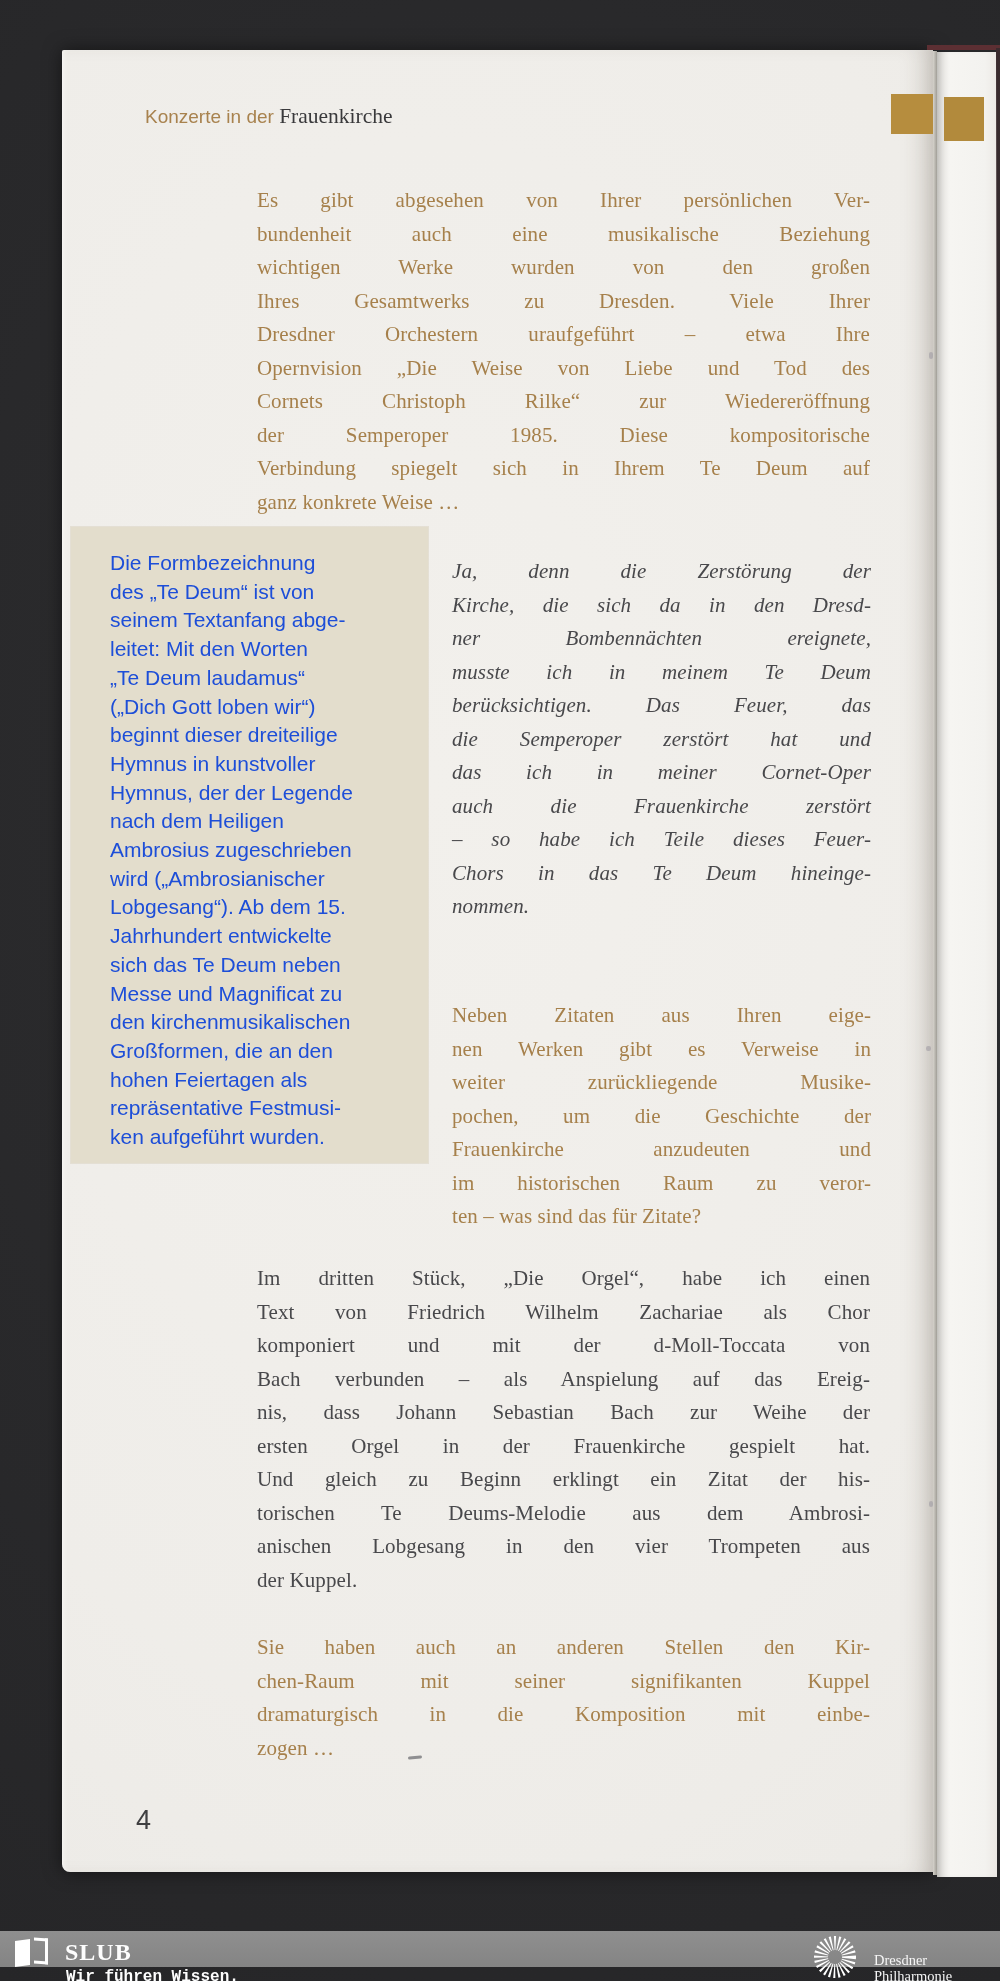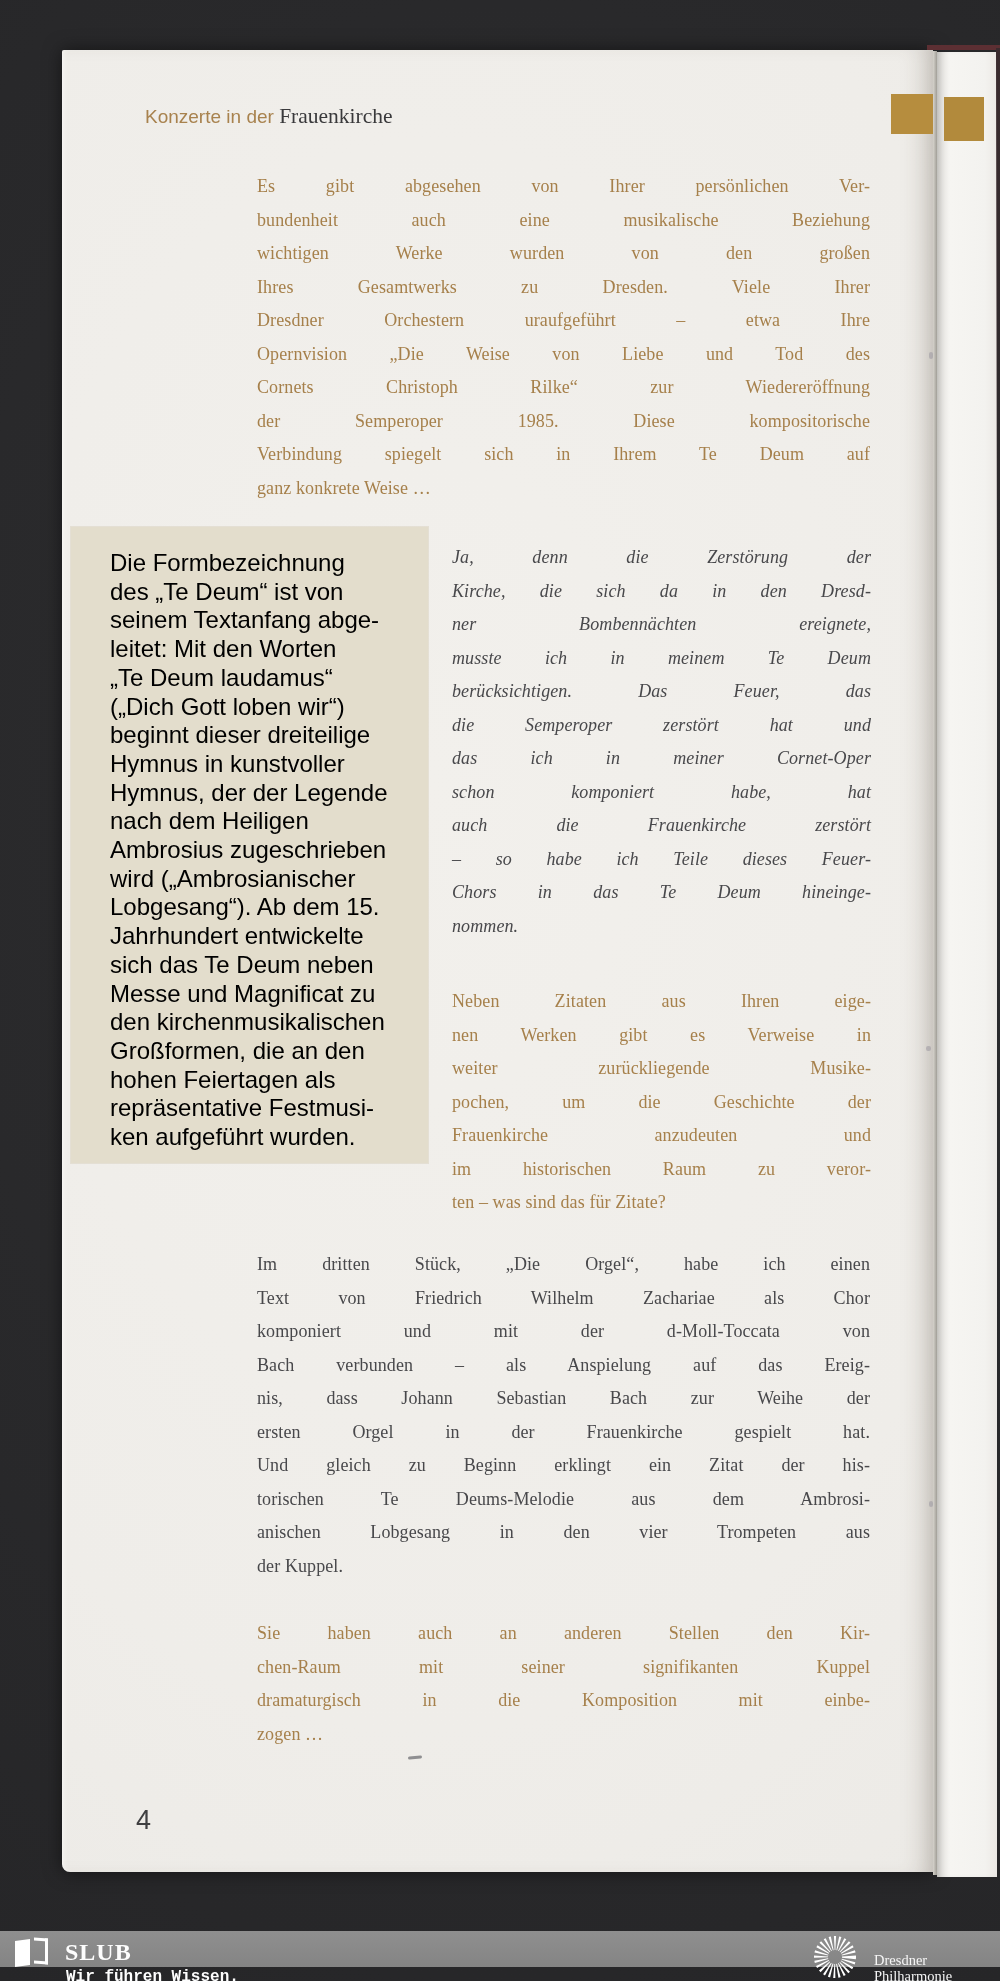--- a/index.html
+++ b/index.html
@@ -21,35 +21,35 @@
   .cover-edge{position:absolute;left:927px;top:45px;width:73px;height:5px;background:#5c2f33;}
   .dark-edge{position:absolute;left:996px;top:48px;width:4px;height:560px;
     background:linear-gradient(to bottom,#3a2b2e,rgba(58,43,46,0));}
   .tab-left{position:absolute;left:891px;top:94px;width:42px;height:40px;background:#b68d3e;}
   .tab-right{position:absolute;left:944px;top:97px;width:40px;height:44px;background:#b28a3c;}
   
   .page-header{position:absolute;left:145px;top:104px;white-space:nowrap;}
   .page-header .pre{font-family:"Liberation Sans",sans-serif;font-size:19px;color:#a8824e;}
   .page-header .title{font-family:"Liberation Serif",serif;font-size:21.5px;color:#39393b;}
   
-  .tblock{position:absolute;font-size:18px;line-height:33.5px;letter-spacing:.1px;}
+  .tblock{position:absolute;font-size:21px;line-height:33.5px;letter-spacing:.1px;margin-top:14px;}
   .tblock .line{text-align:justify;text-align-last:justify;white-space:nowrap;}
   .tblock .line.last{text-align-last:left;}
   .q{color:#a6804b;}
   .a{color:#48484b;}
   .q1{left:257px;top:170px;width:613px;}
   .a1{left:452px;top:541px;width:419px;}
   .q2{left:452px;top:985px;width:419px;}
   .a2{left:257px;top:1248px;width:613px;}
   .q3{left:257px;top:1617px;width:613px;}
   
   .sidebox{position:absolute;left:71px;top:527px;width:357px;height:636px;background:#e3ddcc;
     box-shadow:0 0 0 1px rgba(215,208,190,.5);}
   .sidebox-text{position:absolute;left:39px;top:22px;width:302px;
-    font-family:"Liberation Sans",sans-serif;font-size:24px;line-height:28.7px;color:#000000;}
+    font-family:"Liberation Sans",sans-serif;font-size:21px;line-height:28.7px;color:#1d4ed8;}
   .sidebox-text .line{text-align:left;white-space:nowrap;}
   
   .pagenum{position:absolute;left:136px;top:1805px;font-family:"Liberation Sans",sans-serif;
     font-size:27px;color:#3f3f41;}
   .dash-artifact{position:absolute;left:408px;top:1756px;width:14px;height:3px;background:#8f8f91;
     transform:rotate(-6deg);border-radius:2px;}
   .speck{position:absolute;background:#9a97a0;opacity:.55;border-radius:2px;}
   .s1{left:929px;top:352px;width:4px;height:7px;}
   .s2{left:926px;top:1046px;width:5px;height:5px;}
   .s3{left:929px;top:1501px;width:4px;height:6px;}
@@ -122,21 +122,20 @@
     </div>
 
     <div class="tblock a a1" style="left:390px;top:491px;font-style:italic;">
         <div class="line">Ja, denn die Zerstörung der</div>
         <div class="line">Kirche, die sich da in den Dresd-</div>
         <div class="line">ner Bombennächten ereignete,</div>
         <div class="line">musste ich in meinem Te Deum</div>
         <div class="line">berücksichtigen. Das Feuer, das</div>
         <div class="line">die Semperoper zerstört hat und</div>
         <div class="line">das ich in meiner Cornet-Oper</div>
-        <div class="line">schon komponiert habe, hat</div>
         <div class="line">auch die Frauenkirche zerstört</div>
         <div class="line">– so habe ich Teile dieses Feuer-</div>
         <div class="line">Chors in das Te Deum hineinge-</div>
         <div class="line last">nommen.</div>
       </div>
 
     <div class="tblock q q2" style="left:390px;top:935px;">
         <div class="line">Neben Zitaten aus Ihren eige-</div>
         <div class="line">nen Werken gibt es Verweise in</div>
         <div class="line">weiter zurückliegende Musike-</div>

